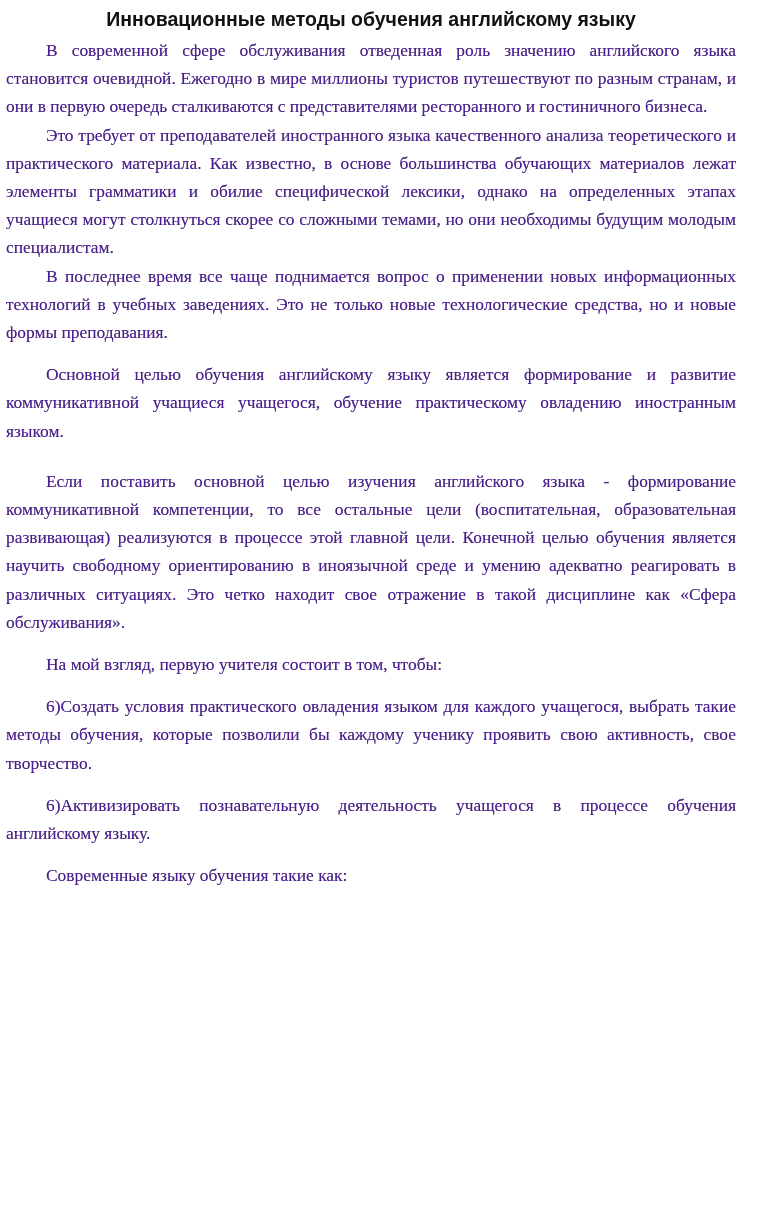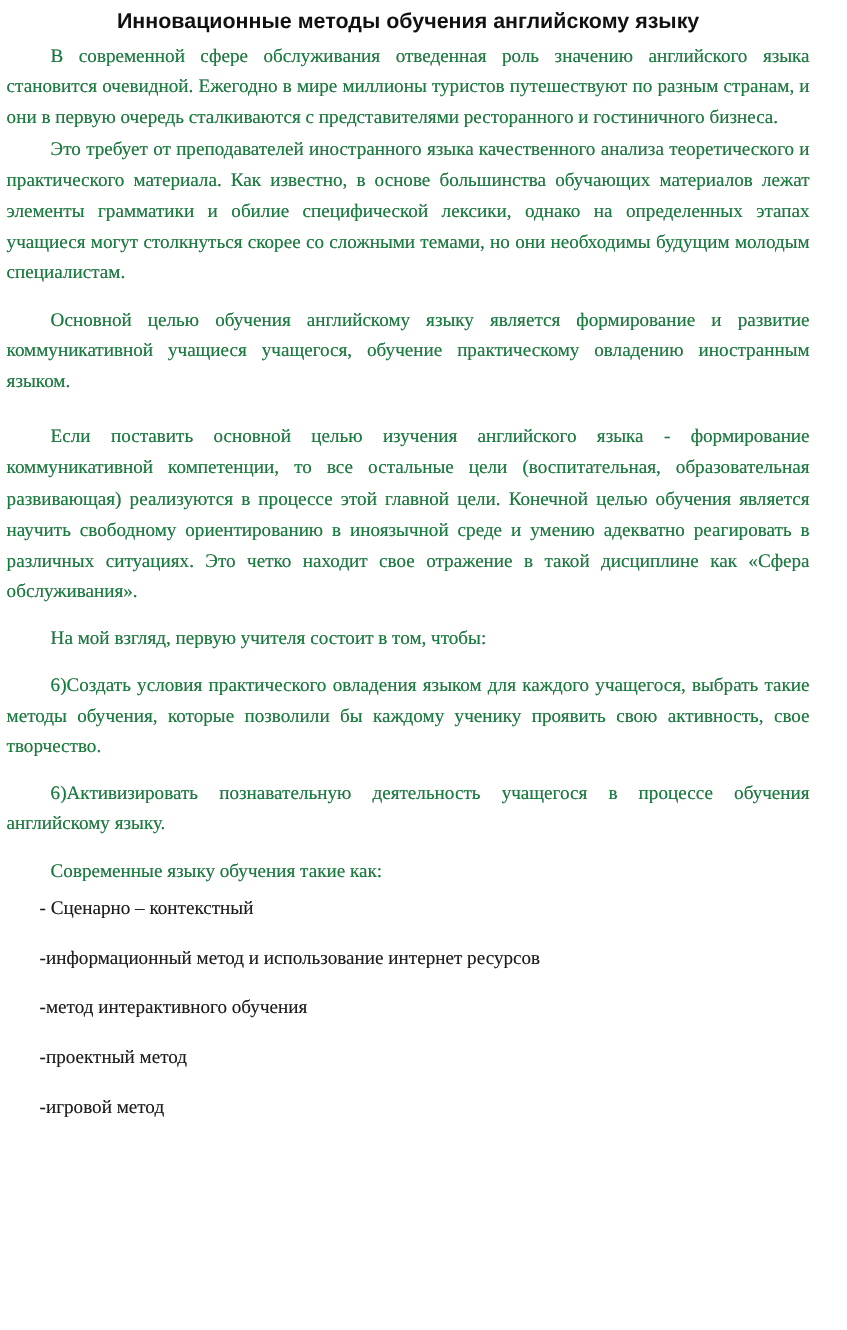--- a/index.html
+++ b/index.html
@@ -30,21 +30,21 @@
     margin: 0 40px 4px 40px;
     color: #111;
   }
   .para {
     font-size: 17.4px;
     line-height: 28.2px;
     text-align: justify;
     text-justify: inter-word;
     margin: 0 0 0 0;
     padding: 0 2px 0 2px;
-    color: #15803d;
+    color: #4c1d95;
     
     text-shadow: 0 0 0.35px rgba(0,0,0,0.45);
   }
   .para.indent {
     text-indent: 40px;
   }
   .gap-sm { height: 6px; }
   .gap-md { height: 14px; }
   .gap-lg { height: 22px; }
   .list-item {
@@ -64,20 +64,21 @@
 <body>
 
 <div class="page">
 
   <h1 class="doc-title">Инновационные методы обучения английскому языку</h1>
 
   <div class="body-wrap">
 
     <p class="para indent">В современной сфере обслуживания отведенная роль значению английского языка становится очевидной. Ежегодно в мире миллионы туристов путешествуют по разным странам, и они в первую очередь сталкиваются с представителями ресторанного и гостиничного бизнеса.</p>
     <p class="para indent">Это требует от преподавателей иностранного языка качественного анализа теоретического и практического материала. Как известно, в основе большинства обучающих материалов лежат элементы грамматики и обилие специфической лексики, однако на определенных этапах учащиеся могут столкнуться скорее со сложными темами, но они необходимы будущим молодым специалистам.</p>
+    <p class="para indent">В последнее время все чаще поднимается вопрос о применении новых информационных технологий в учебных заведениях. Это не только новые технологические средства, но и новые формы преподавания.</p>
 
     <div class="gap-md"></div>
 
     <p class="para indent">Основной целью обучения английскому языку является формирование и развитие коммуникативной учащиеся учащегося, обучение практическому овладению иностранным языком.</p>
 
     <div class="gap-lg"></div>
 
     <p class="para indent">Если поставить основной целью изучения английского языка - формирование коммуникативной компетенции, то все остальные цели (воспитательная, образовательная развивающая) реализуются в процессе этой главной цели. Конечной целью обучения является научить свободному ориентированию в иноязычной среде и умению адекватно реагировать в различных ситуациях. Это четко находит свое отражение в такой дисциплине как «Сфера обслуживания».</p>
 
     <div class="gap-md"></div>
@@ -91,22 +92,15 @@
     <div class="gap-md"></div>
 
     <p class="para indent">6)Активизировать познавательную деятельность учащегося в процессе обучения английскому языку.</p>
 
     <div class="gap-md"></div>
 
     <p class="para indent">Современные языку обучения такие как:</p>
 
     <div class="gap-sm"></div>
 
-    <div class="bullet-block">
-      <p class="list-item">- Сценарно – контекстный</p>
-      <p class="list-item"> -информационный метод и использование интернет ресурсов</p>
-      <p class="list-item">-метод интерактивного обучения</p>
-      <p class="list-item">-проектный метод</p>
-      <p class="list-item">-игровой метод</p>
-    </div>
 
   </div>
 </div>
 
 </body></html>

